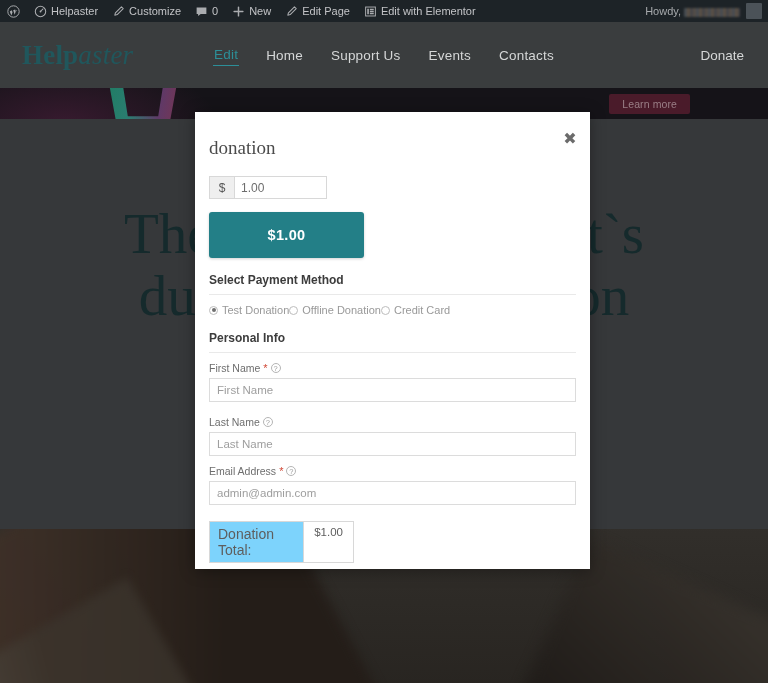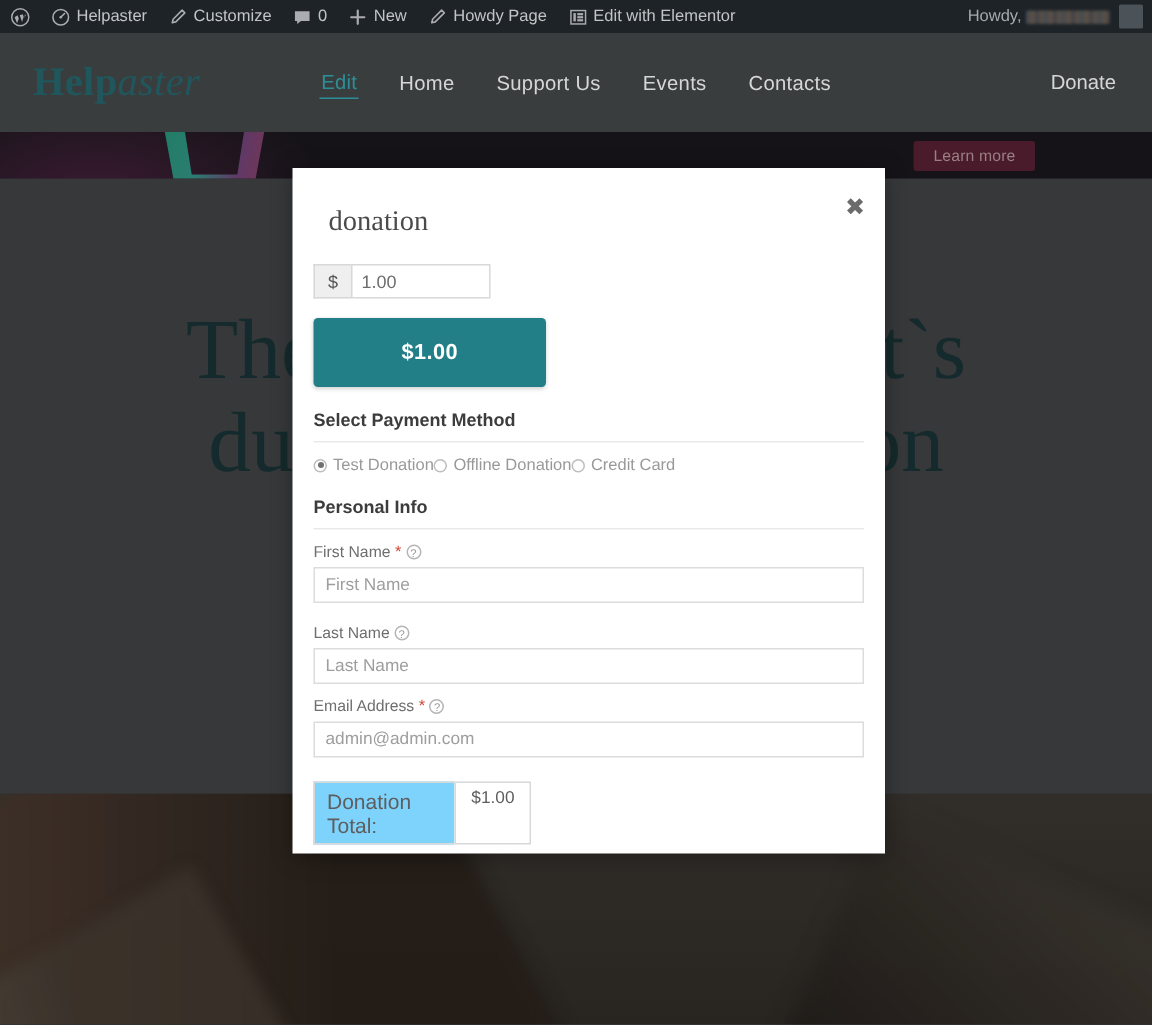--- a/index.html
+++ b/index.html
@@ -135,21 +135,21 @@
 
   
   .modal {
     position:absolute; left:195px; top:112px; width:395px; height:457px;
     background:#ffffff; z-index:60;
     box-shadow:0 2px 14px rgba(0,0,0,.35);
     overflow:hidden;
   }
   .modal-head { position:relative; height:58px; }
   .modal-title {
-    position:absolute; left:24px; top:25px;
+    position:absolute; left:14px; top:25px;
     font-family:"Liberation Serif", serif; font-size:19px; color:#4b4b4b;
   }
   .modal-close {
     position:absolute; right:11px; top:18px;
     width:18px; height:18px; line-height:18px; text-align:center;
     font-size:16px; color:#6b6b6b; font-family:"Liberation Sans", sans-serif;
   }
   .modal-body { padding:0 14px; }
 
   .amount-row { display:flex; align-items:stretch; margin-top:6px; }
@@ -274,21 +274,21 @@
         </span>
         <span>New</span>
       </div>
 
       <div class="ab-item">
         <span class="ab-ic">
           <svg viewBox="0 0 16 16">
               <path d="M11.6 2.2l2.2 2.2-7.4 7.4-2.9.7.7-2.9z" fill="none" stroke="#c3c4c7" stroke-width="1.3" stroke-linejoin="round"></path>
             </svg>
         </span>
-        <span>Howdy Page</span>
+        <span>Edit Page</span>
       </div>
 
       <div class="ab-item">
         <span class="ab-ic">
           <svg viewBox="0 0 16 16">
               <rect x="2" y="2.5" width="12" height="11" fill="none" stroke="#c3c4c7" stroke-width="1.2"></rect>
               <rect x="4" y="4.6" width="2" height="6.8" fill="#c3c4c7"></rect>
               <rect x="7.2" y="4.6" width="4.8" height="1.8" fill="#c3c4c7"></rect>
               <rect x="7.2" y="7.1" width="4.8" height="1.8" fill="#c3c4c7"></rect>
               <rect x="7.2" y="9.6" width="4.8" height="1.8" fill="#c3c4c7"></rect>

